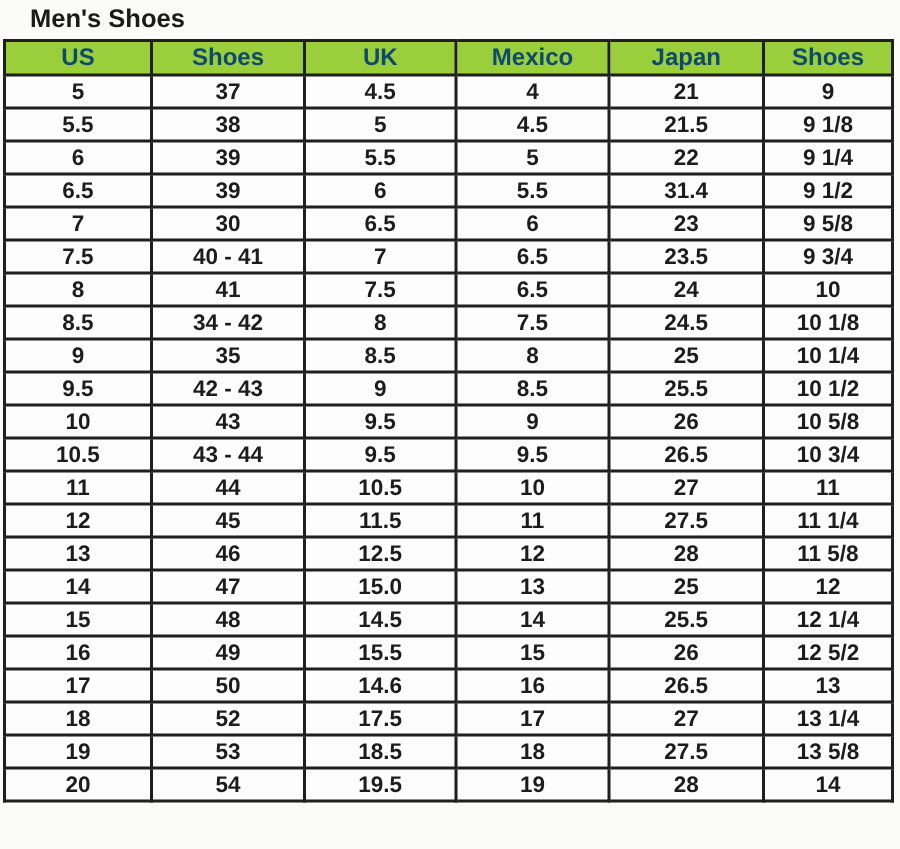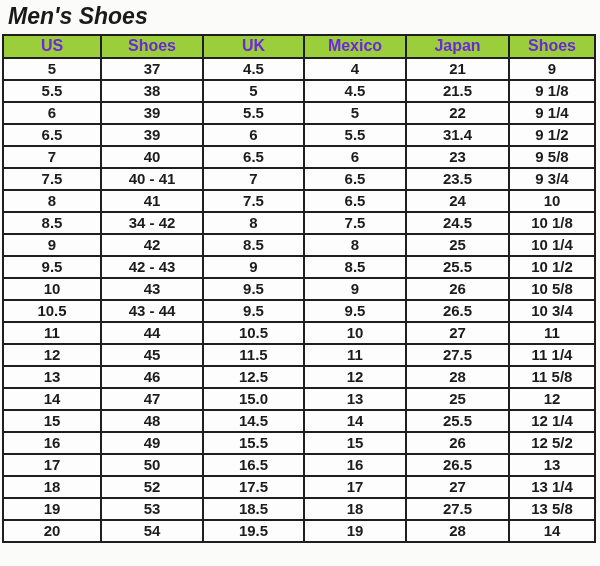--- a/index.html
+++ b/index.html
@@ -10,27 +10,26 @@
     background: #fbfbfa;
     font-family: "Liberation Sans", sans-serif;
     overflow: hidden;
   }
   .page {
     width: 600px;
     height: 566px;
     box-sizing: border-box;
   }
   .page-title {
-    font-size: 23px;
+    font-size: 17px;
     font-weight: bold;
     color: #1a1a1a;
     margin: 0;
-    padding: 3px 0 3px 8px;
+    padding: 3px 0 3px 20px;
     line-height: 1.2;
-    font-style: italic;
   }
   table.size-table {
     border-collapse: collapse;
     table-layout: fixed;
     width: 592px;
     margin-left: 2px;
   }
   table.size-table th,
   table.size-table td {
     border: 2px solid var(--border-color, #1f1f1f);
@@ -39,21 +38,21 @@
     font-weight: bold;
     padding: 0;
     height: 20px;
     line-height: 1;
     overflow: hidden;
     white-space: nowrap;
   }
   table.size-table th {
     background: var(--header-bg, #9BCE3B);
     font-size: 16px;
-    color: #6d28d9;
+    color: #0c4a6e;
     height: 21px;
   }
   table.size-table td {
     background: var(--cell-bg, #FDFDFD);
     font-size: 15px;
     color: var(--text-color, #1c1c1c);
   }
   col.c-us     { width: 98px; }
   col.c-euro   { width: 102px; }
   col.c-uk     { width: 101px; }
@@ -114,21 +113,21 @@
         <tr>
           <td>6.5</td>
           <td>39</td>
           <td>6</td>
           <td>5.5</td>
           <td>31.4</td>
           <td>9 1/2</td>
         </tr>
         <tr>
           <td>7</td>
-          <td>40</td>
+          <td>30</td>
           <td>6.5</td>
           <td>6</td>
           <td>23</td>
           <td>9 5/8</td>
         </tr>
         <tr>
           <td>7.5</td>
           <td>40 - 41</td>
           <td>7</td>
           <td>6.5</td>
@@ -146,21 +145,21 @@
         <tr>
           <td>8.5</td>
           <td>34 - 42</td>
           <td>8</td>
           <td>7.5</td>
           <td>24.5</td>
           <td>10 1/8</td>
         </tr>
         <tr>
           <td>9</td>
-          <td>42</td>
+          <td>35</td>
           <td>8.5</td>
           <td>8</td>
           <td>25</td>
           <td>10 1/4</td>
         </tr>
         <tr>
           <td>9.5</td>
           <td>42 - 43</td>
           <td>9</td>
           <td>8.5</td>
@@ -227,21 +226,21 @@
           <td>16</td>
           <td>49</td>
           <td>15.5</td>
           <td>15</td>
           <td>26</td>
           <td>12 5/2</td>
         </tr>
         <tr>
           <td>17</td>
           <td>50</td>
-          <td>16.5</td>
+          <td>14.6</td>
           <td>16</td>
           <td>26.5</td>
           <td>13</td>
         </tr>
         <tr>
           <td>18</td>
           <td>52</td>
           <td>17.5</td>
           <td>17</td>
           <td>27</td>

